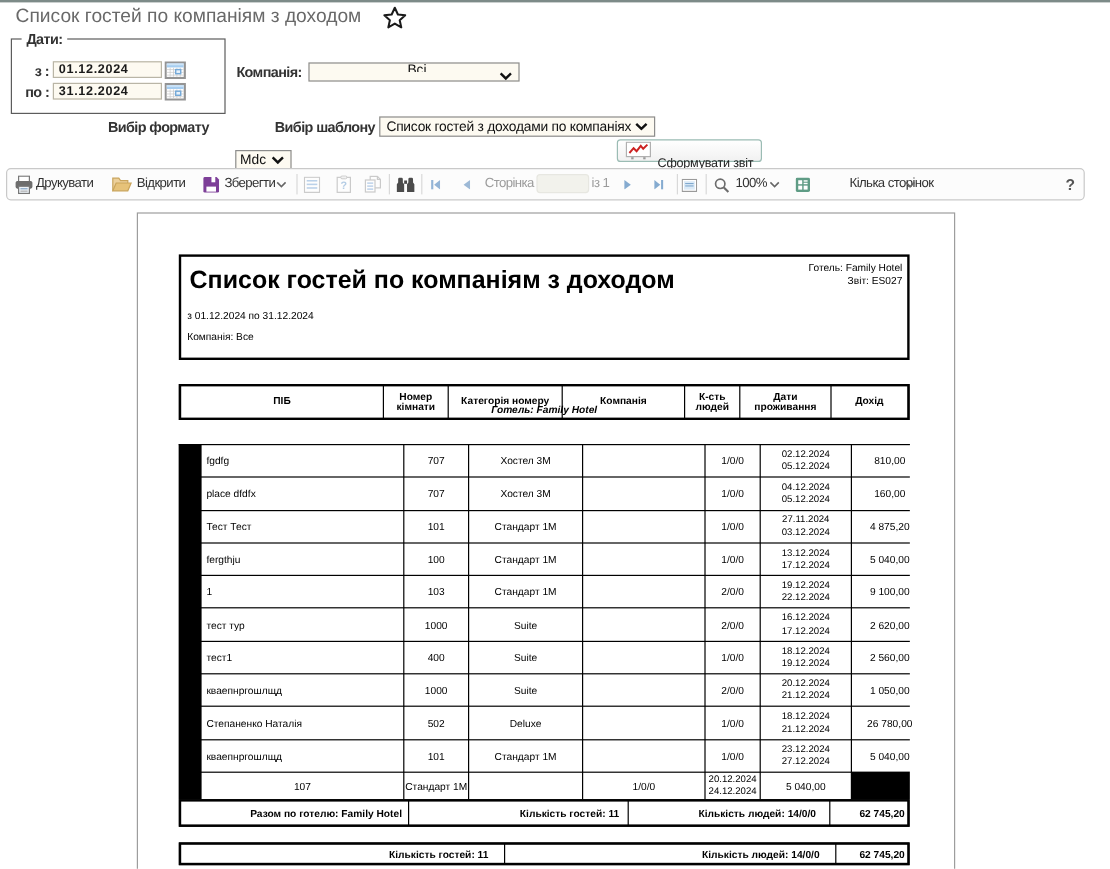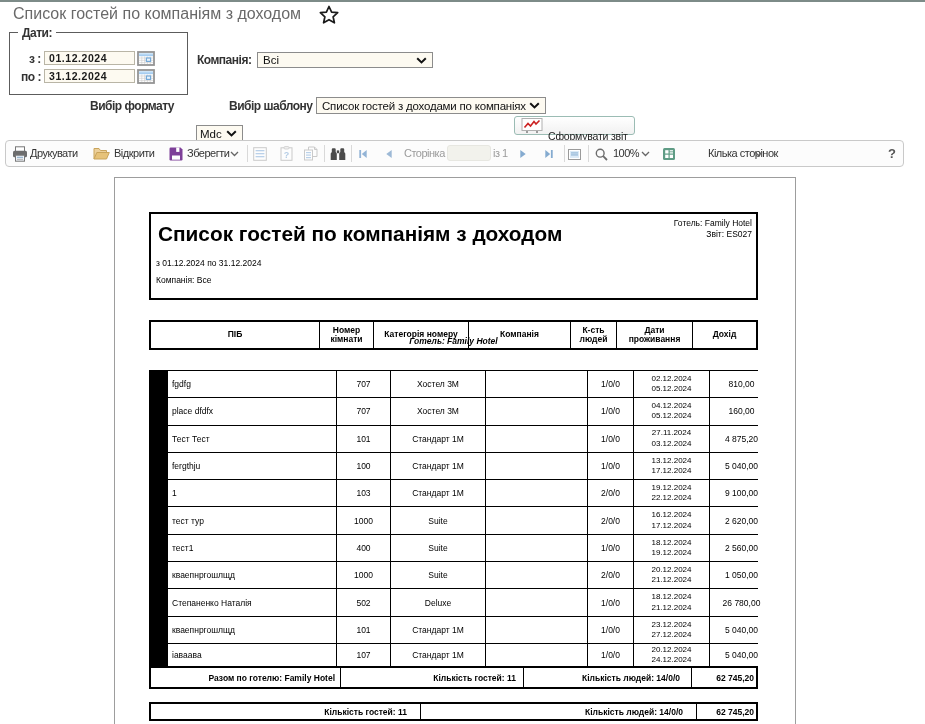--- a/index.html
+++ b/index.html
@@ -20,21 +20,21 @@
 #din1{left:44px;top:51px;}
 #din2{left:44px;top:69px;}
 #cal1{left:137px;top:51px;}
 #cal2{left:137px;top:69px;}
 
 .sel{background:#fdfaf1;border:1px solid #8c8c8c;display:flex;align-items:center;
   font-size:11.5px;color:#111;box-sizing:border-box;}
 .sel .tx{padding-left:5px;white-space:nowrap;overflow:hidden;}
 .sel svg{margin-left:auto;margin-right:5px;flex:none;}
 #lblcomp{left:197px;top:53px;}
-#selcomp{left:257px;top:52px;width:176px;height:16px;}
+#selcomp{left:257px;top:52px;width:176px;height:16px;flex-direction:column;}
 #lblfmt{left:90px;top:99px;}
 #selfmt{left:196px;top:97px;width:47px;height:17px;margin-top:28px;}
 #selfmt .tx{padding-left:3px;}
 #lbltpl{left:229px;top:99px;}
 #seltpl{left:316px;top:97px;width:230px;height:17px;letter-spacing:-0.2px;}
 
 #genbtn{left:514px;top:116px;width:121px;height:19px;box-sizing:border-box;border:1px solid #9bbcb4;border-radius:3px;
   background:linear-gradient(#ffffff,#f1f1f1);display:flex;align-items:center;}
 #genbtn .tx{font-size:10.5px;color:#222;margin-left:5px;letter-spacing:-0.2px;white-space:nowrap;margin-top:20px;}
 
@@ -318,21 +318,20 @@
       <div>1/0/0</div>
       <div class="dt">18.12.2024<br>21.12.2024</div>
       <div>26 780,00</div>
   <div class="nm">кваепнргошлщд</div>
       <div>101</div>
       <div>Стандарт 1М</div>
       <div></div>
       <div>1/0/0</div>
       <div class="dt">23.12.2024<br>27.12.2024</div>
       <div>5 040,00</div>
-  <div class="nm">іаваава</div>
       <div>107</div>
       <div>Стандарт 1М</div>
       <div></div>
       <div>1/0/0</div>
       <div class="dt">20.12.2024<br>24.12.2024</div>
       <div>5 040,00</div>
  </div>
  <div class="rgrid" id="htot-tb">
    <div style="padding-right:5px">Разом по готелю: Family Hotel</div>
    <div style="padding-right:7px">Кількість гостей: 11</div>

